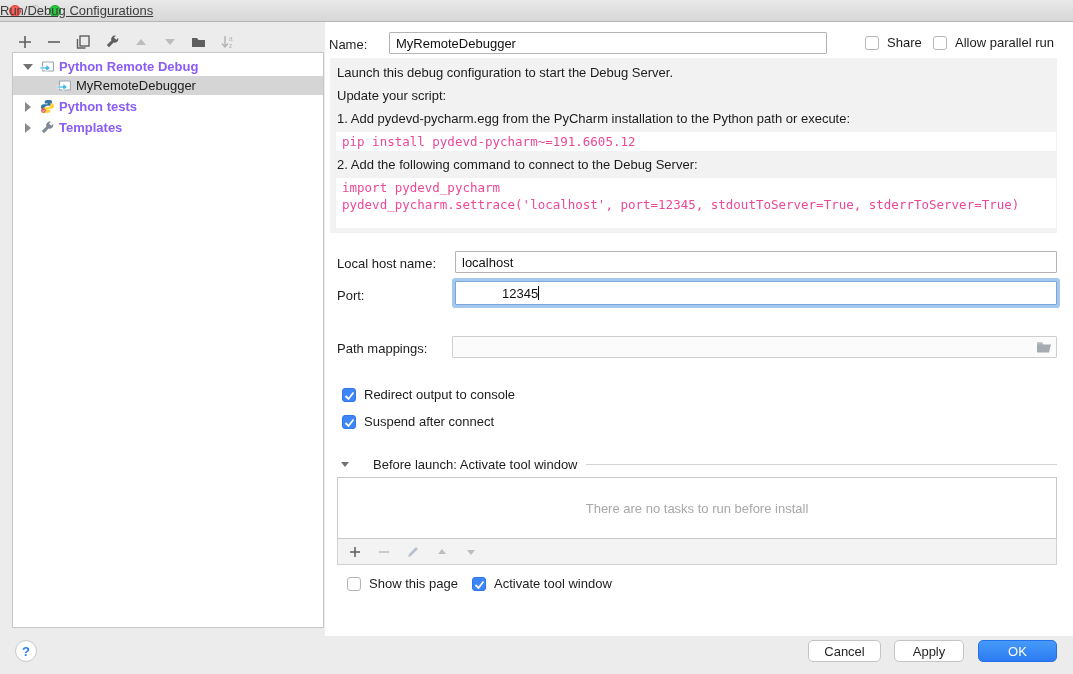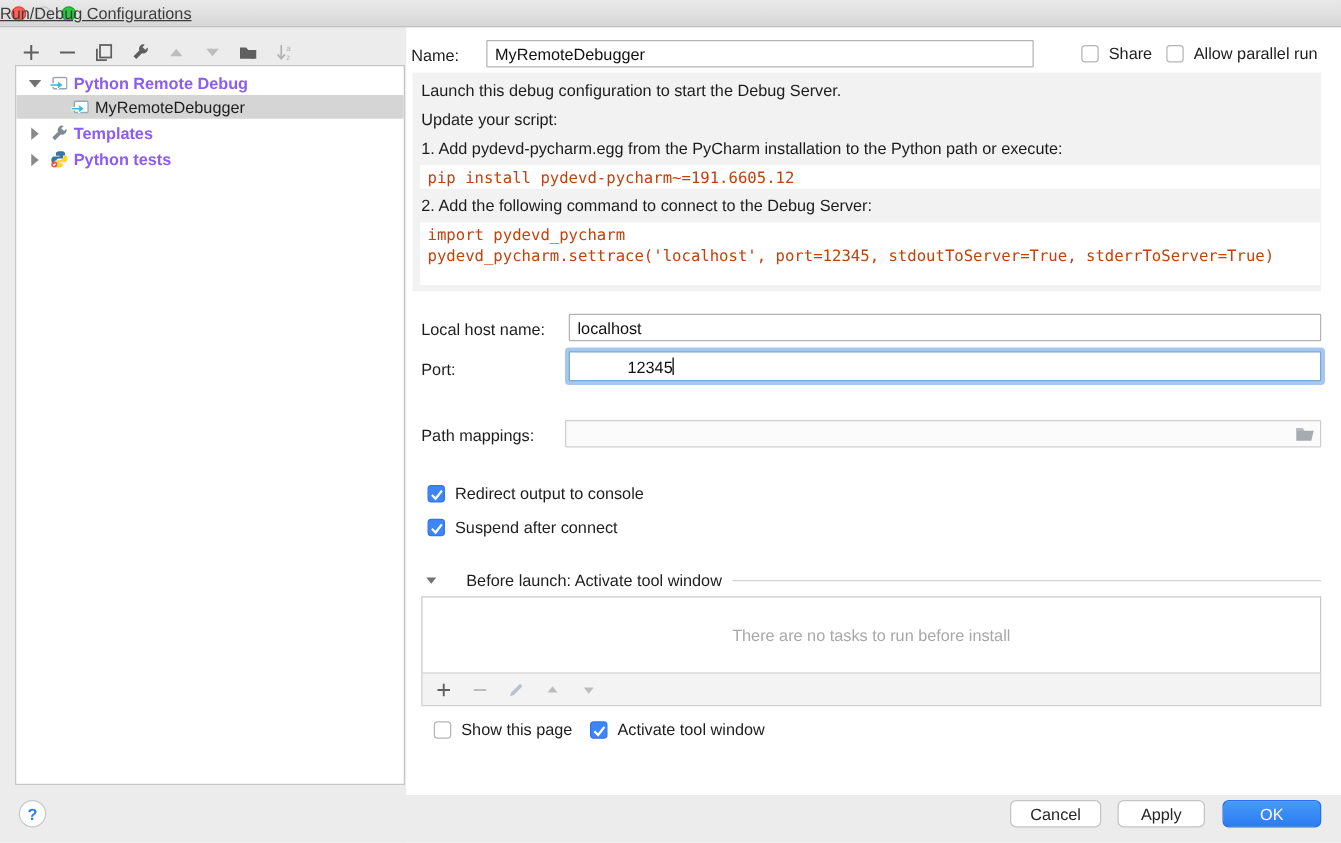--- a/index.html
+++ b/index.html
@@ -40,21 +40,21 @@
     border-radius:1px;font-size:13px;font-family:"Liberation Sans",sans-serif;padding:0 6px;color:#111;}
   .cb{display:inline-block;width:14px;height:14px;box-sizing:border-box;border-radius:3px;
       background:#fff;border:1px solid #b5b5b5;vertical-align:middle;}
   .cb.checked{background:#3e86f7;border:1px solid #2f78ec;position:relative;}
   .cb.checked svg{position:absolute;left:1px;top:2px;}
   .cbrow{position:absolute;display:flex;align-items:flex-end;gap:8px;}
 
   .desc{position:absolute;left:5px;top:36px;width:727px;background:#f2f2f2;padding:3px 0;}
   .desc-line{padding:2px 7px;line-height:19px;color:#1c1c1c;}
   .code-band{background:#fff;margin:2px 1px 2px 6px;padding:1px 6px;
-    font-family:"DejaVu Sans Mono","Liberation Mono",monospace;font-size:12.5px;line-height:17px;color:#c2410c;}
+    font-family:"DejaVu Sans Mono","Liberation Mono",monospace;font-size:12.5px;line-height:17px;color:#ec4899;}
   .code-band.tall{padding-bottom:15px;}
 
   .before-row{position:absolute;left:16px;top:435px;right:16px;display:flex;align-items:center;}
   .before-row .arrow-down{border-left-width:4px;border-right-width:4px;border-top-width:5px;}
   .before-title{margin-left:24px;margin-right:8px;white-space:nowrap;}
   .before-line{flex:1;height:1px;background:#d4d4d4;}
 
   .tasks-box{position:absolute;left:12px;top:455px;width:720px;height:62px;background:#fff;
     border:1px solid #c9c9c9;box-sizing:border-box;display:flex;align-items:center;justify-content:center;}
   .tasks-empty{color:#a8a8a8;}
@@ -157,39 +157,39 @@
                 <path d="M0 6h6v-2.5L10.5 7 6 10.5V8H0z" fill="#40b6e0" stroke="#fff" stroke-width="0.8"></path>
               </svg>
             </span>
           <span class="tlabel">MyRemoteDebugger</span>
         </div>
         <div class="trow" style="padding-left:8px;margin-top:2px;">
           <span class="tw">
               <span class="arrow-right"></span>
             </span>
           <span class="ticon">
-            <svg width="14" height="14" viewBox="0 0 14 14">
-                <path d="M13.3 4.2a3.6 3.6 0 0 1-4.7 3.4L4 12.2 1.8 10l4.6-4.6A3.6 3.6 0 0 1 10.9.7L9 2.6l2.2 2.2 1.9-1.9c.1.4.2.8.2 1.3z" fill="#7f8a93"></path>
-              </svg>
-            </span>
-          <span class="tlabel bold">Templates</span>
-        </div>
-        <div class="trow" style="padding-left:8px;margin-top:2px;">
-          <span class="tw">
-              <span class="arrow-right"></span>
-            </span>
-          <span class="ticon">
             <svg width="15" height="15" viewBox="0 0 15 15">
                 <path d="M7.5 1c-2 0-2.8.9-2.8 2v1.5h3v.7H3.3C2 5.2 1 6.2 1 8s1 2.8 2.3 2.8h1.4V9.2c0-1.3 1.1-2.4 2.4-2.4h3c1 0 1.9-.9 1.9-1.9V3c0-1.1-.9-2-2-2z" fill="#3874a6"></path>
                 <path d="M7.5 14c2 0 2.8-.9 2.8-2v-1.5h-3v-.7h4.4c1.3 0 2.3-1 2.3-2.8s-1-2.8-2.3-2.8h-1.4v1.6c0 1.3-1.1 2.4-2.4 2.4h-3c-1 0-1.9.9-1.9 1.9V12c0 1.1.9 2 2 2z" fill="#ffd43b"></path>
                 <circle cx="3.4" cy="11.6" r="2.4" fill="#e05555"></circle>
                 <path d="M2.4 11.6l.8.8 1.3-1.5" stroke="#fff" stroke-width="0.9" fill="none"></path>
               </svg>
             </span>
           <span class="tlabel bold">Python tests</span>
+        </div>
+        <div class="trow" style="padding-left:8px;margin-top:2px;">
+          <span class="tw">
+              <span class="arrow-right"></span>
+            </span>
+          <span class="ticon">
+            <svg width="14" height="14" viewBox="0 0 14 14">
+                <path d="M13.3 4.2a3.6 3.6 0 0 1-4.7 3.4L4 12.2 1.8 10l4.6-4.6A3.6 3.6 0 0 1 10.9.7L9 2.6l2.2 2.2 1.9-1.9c.1.4.2.8.2 1.3z" fill="#7f8a93"></path>
+              </svg>
+            </span>
+          <span class="tlabel bold">Templates</span>
         </div>
       </div>
     </div>
   </div>
 
   <div class="content">
 
     <div class="flabel" style="left:4px;top:15px;text-align:right;">Name:</div>
     <input class="tinput" style="left: 64px; top: 10px; width: 438px; height: 22px;" value="MyRemoteDebugger">
     <div class="cbrow" style="left:540px;top:13px;">

